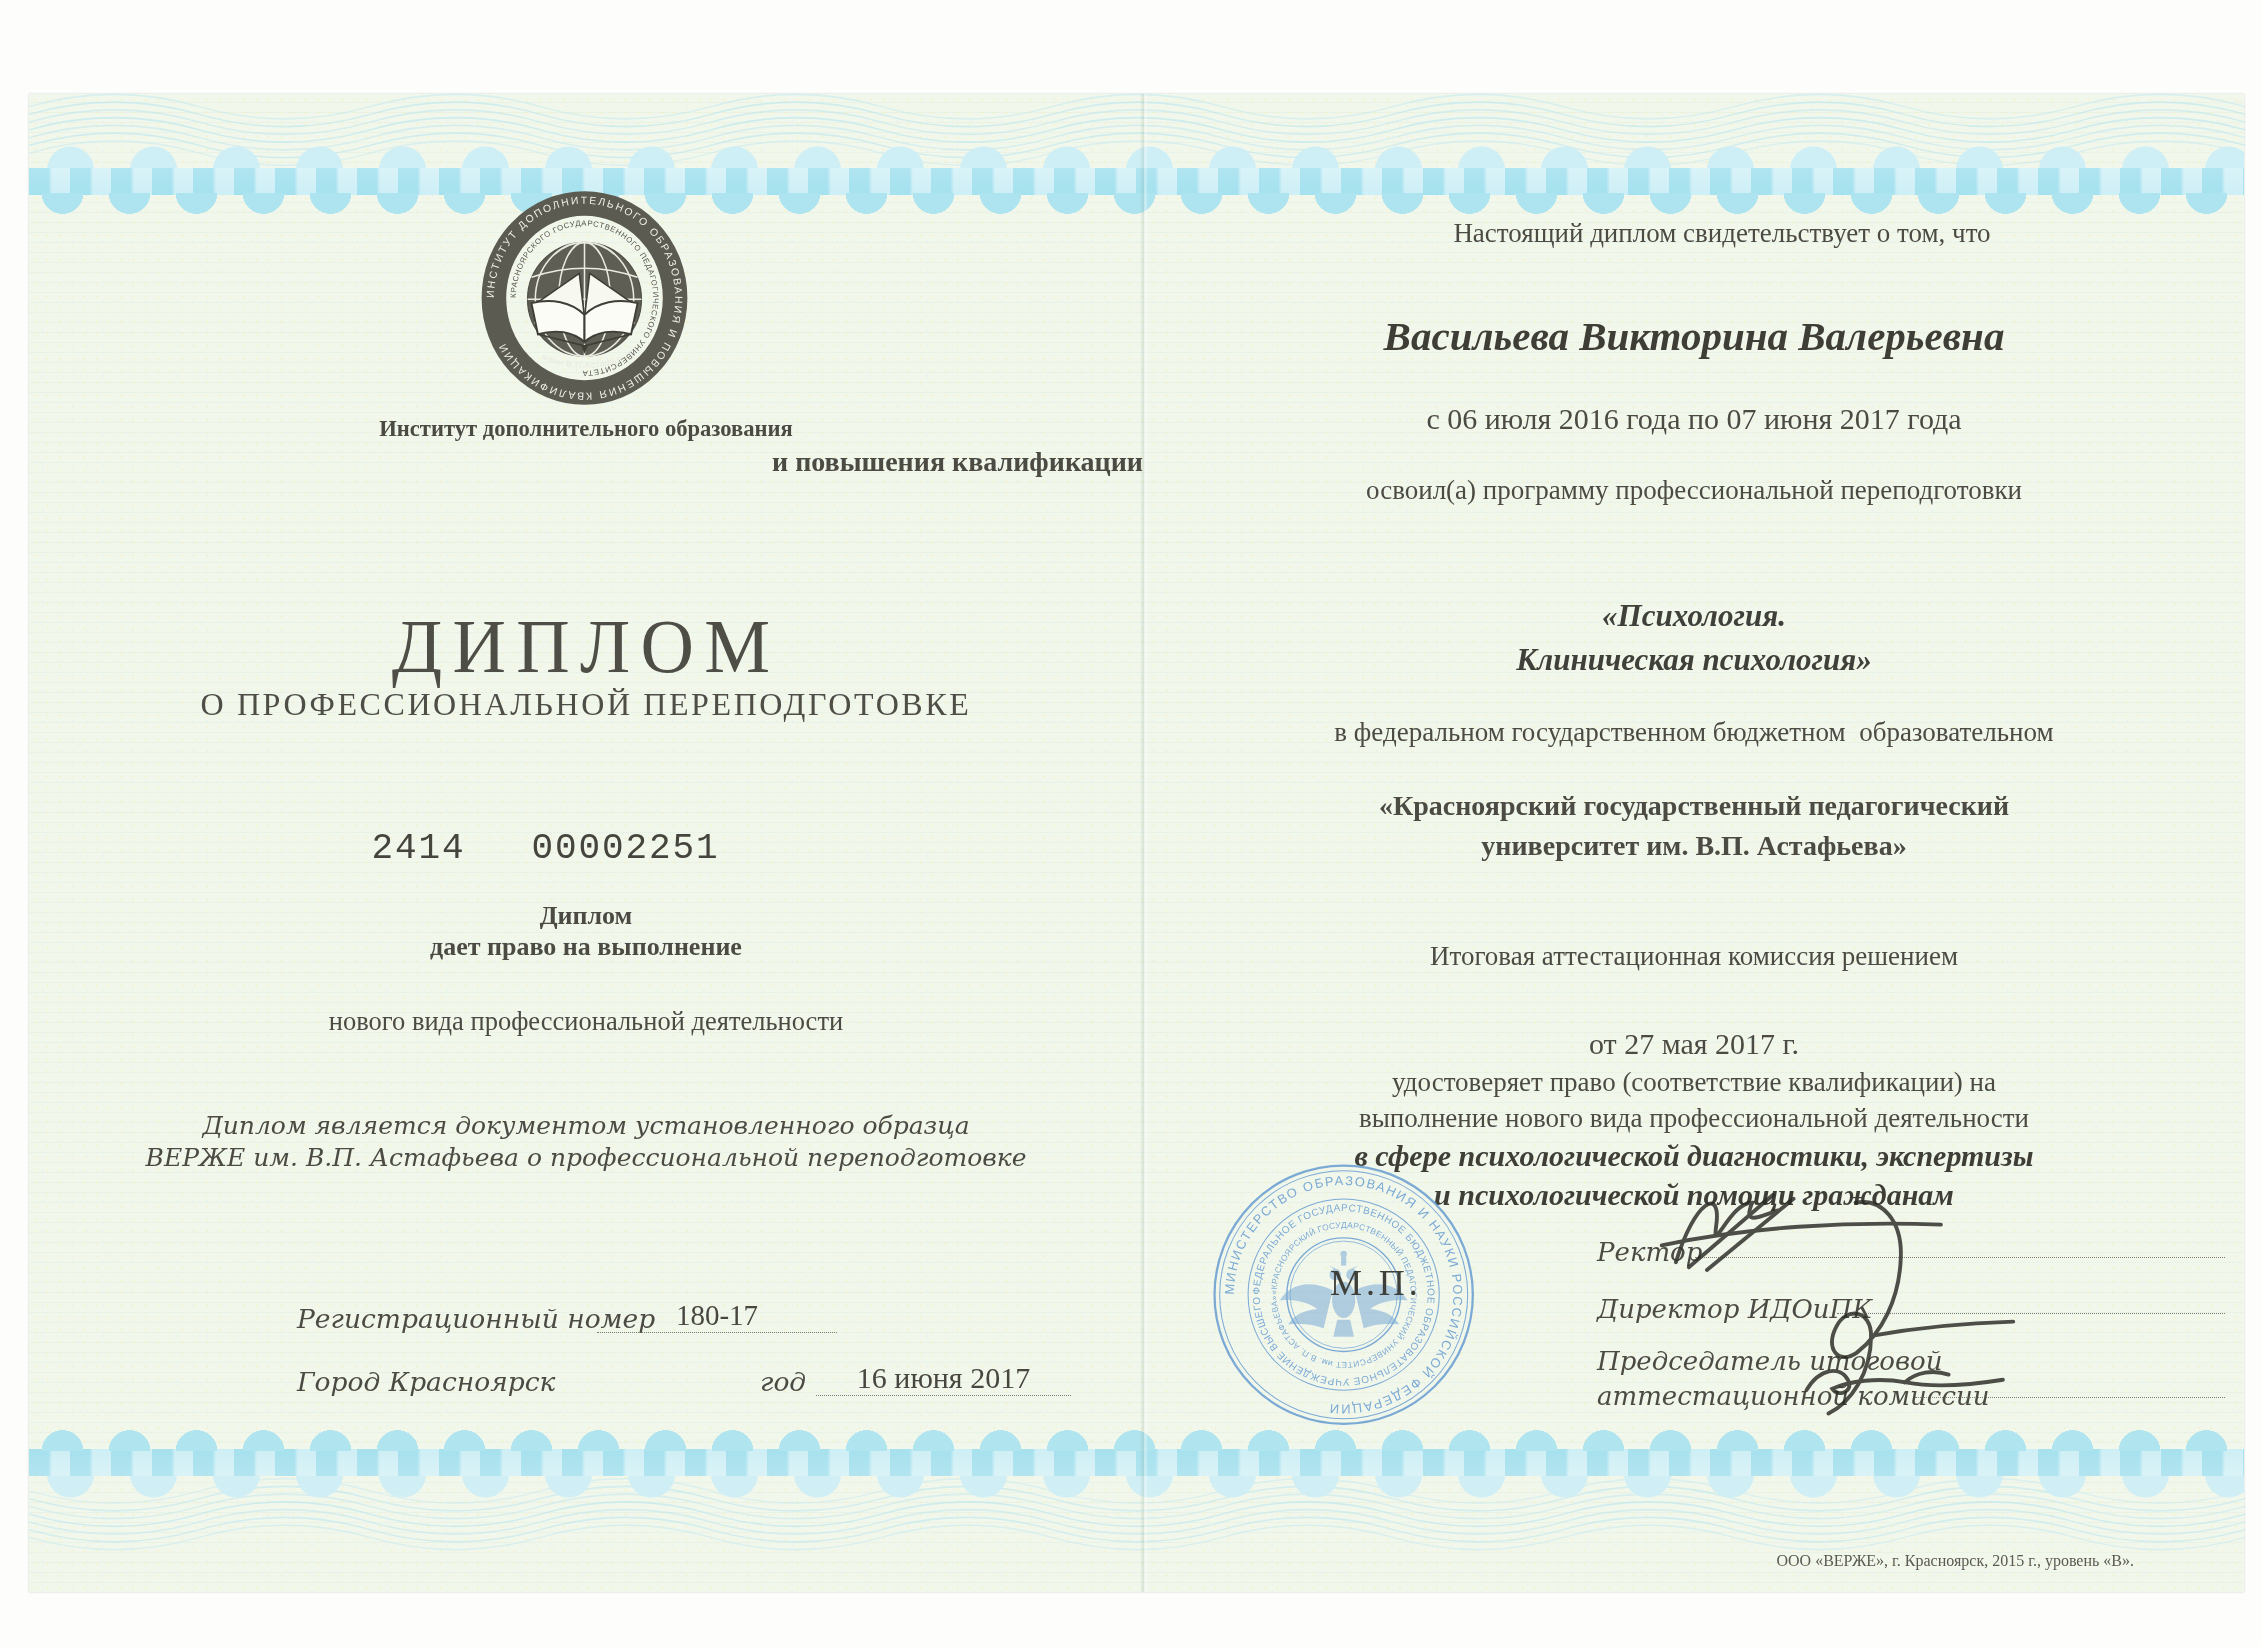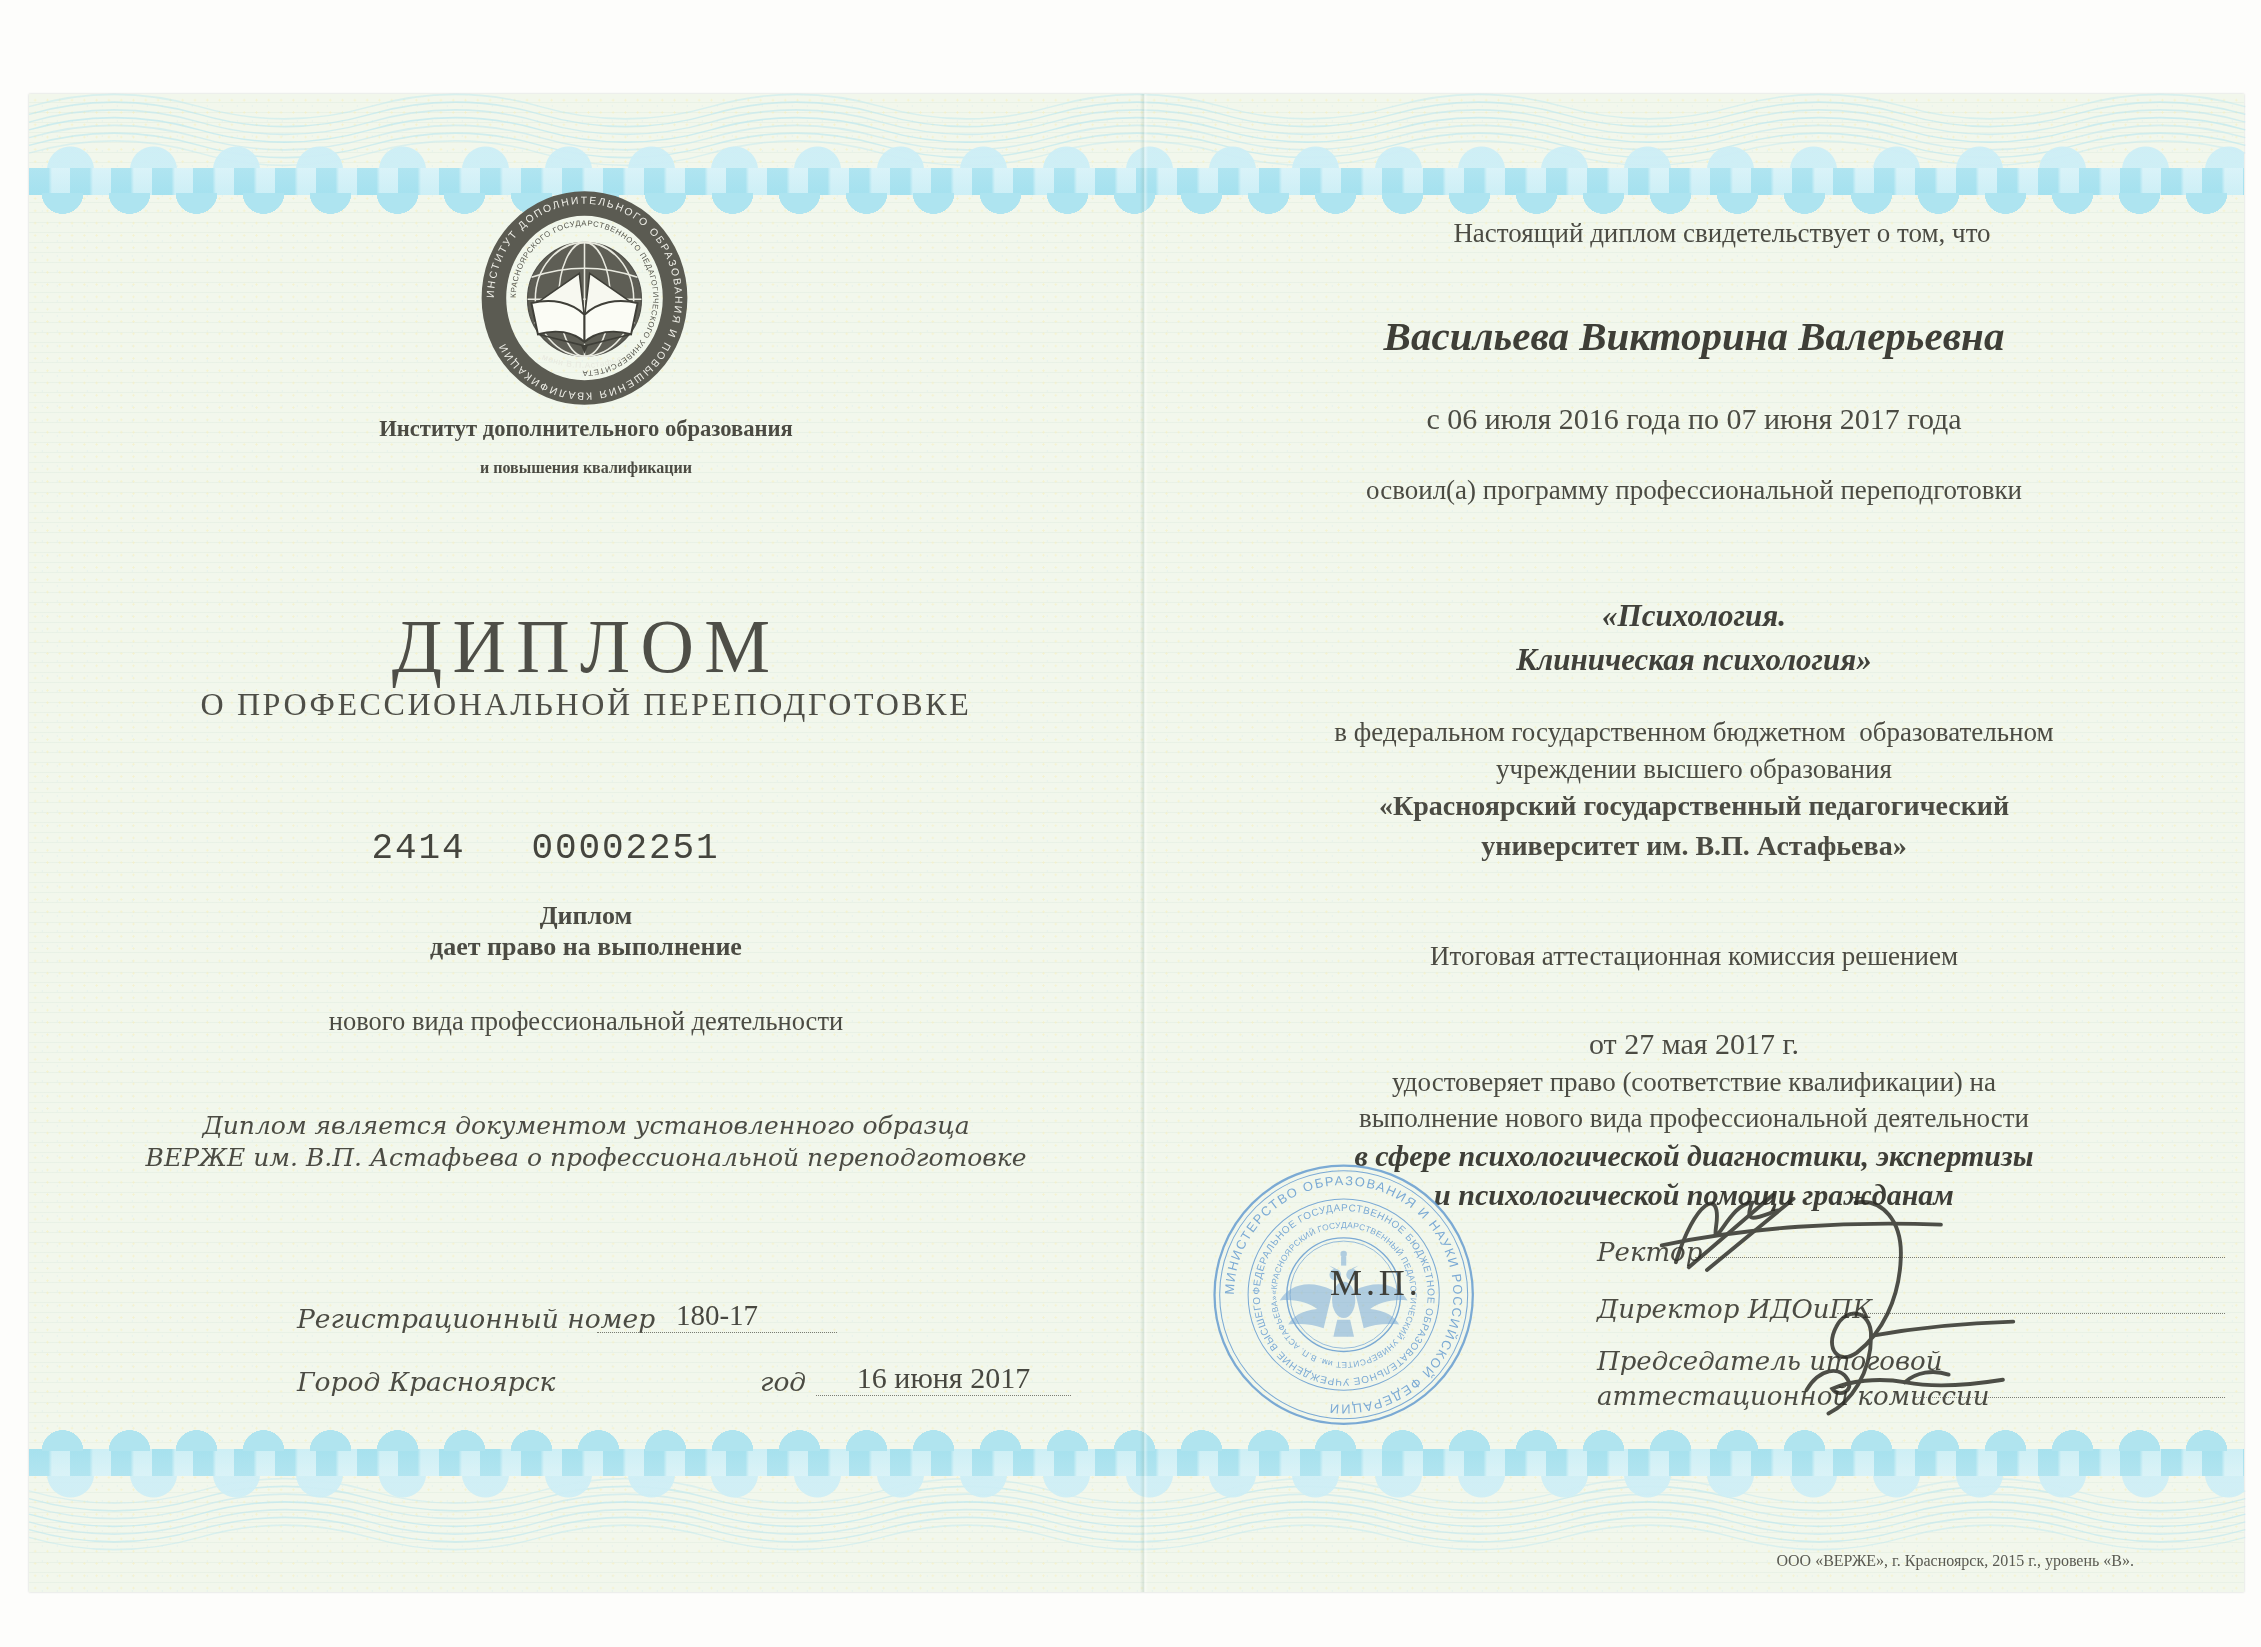--- a/index.html
+++ b/index.html
@@ -115,21 +115,21 @@
     </g>
     <text font-family="Liberation Sans,sans-serif" font-size="12" letter-spacing="1" fill="#55554c">
       <textPath href="#emb-ring2">КРАСНОЯРСКОГО ГОСУДАРСТВЕННОГО ПЕДАГОГИЧЕСКОГО УНИВЕРСИТЕТА</textPath>
     </text>
     <text font-family="Liberation Sans,sans-serif" font-size="13" letter-spacing="1" fill="#e8e9df" text-anchor="middle">
       <textPath href="#emb-cap" startOffset="50%">имени В.П.Астафьева</textPath>
     </text>
   </svg>
 
   <div class="t lc bold" style="top:322px;font-size:22.6px;">Институт дополнительного образования</div>
-  <div class="t lc bold" style="top:365px;font-size:16px;">и повышения квалификации</div>
+  <div class="t lc bold" style="top:352px;font-size:28px;text-align:right;">и повышения квалификации</div>
 
   <div class="t lc title" style="top:510px;">ДИПЛОМ</div>
   <div class="t lc subtitle" style="top:592px;">О ПРОФЕССИОНАЛЬНОЙ ПЕРЕПОДГОТОВКЕ</div>
 
   <div class="t" style="left:0;top:734px;width:1033px;display:flex;justify-content:center;gap:66px;">
     <span class="mono" style="font-size:36px;letter-spacing:1.9px;color:#45453e;">2414</span>
     <span class="mono" style="font-size:36px;letter-spacing:1.9px;color:#45453e;">00002251</span>
   </div>
 
   <div class="t lc bold" style="top:807px;font-size:26px;">Диплом</div>
@@ -150,21 +150,20 @@
 
   <div class="t rc" style="top:124px;font-size:27px;padding-left:28px;">Настоящий диплом свидетельствует о том, что</div>
   <div class="t rc bold ital" style="top:218px;font-size:41px;color:#3e3e37;">Васильева Викторина Валерьевна</div>
   <div class="t rc" style="top:308px;font-size:30px;">с 06 июля 2016 года по 07 июня 2017 года</div>
   <div class="t rc" style="top:381px;font-size:27px;">освоил(а) программу профессиональной переподготовки</div>
 
   <div class="t rc bold ital" style="top:504px;font-size:31px;color:#40403a;">«Психология.</div>
   <div class="t rc bold ital" style="top:548px;font-size:31px;color:#40403a;">Клиническая психология»</div>
 
   <div class="t rc" style="top:623px;font-size:27px;">в федеральном государственном бюджетном  образовательном</div>
-  <div class="t rc" style="top:660px;font-size:27px;">учреждении высшего образования</div>
   <div class="t rc bold" style="top:696px;font-size:28px;">«Красноярский государственный педагогический</div>
   <div class="t rc bold" style="top:736px;font-size:28px;">университет им. В.П. Астафьева»</div>
 
   <div class="t rc" style="top:847px;font-size:27px;">Итоговая аттестационная комиссия решением</div>
   <div class="t rc" style="top:933px;font-size:30px;">от 27 мая 2017 г.</div>
   <div class="t rc" style="top:973px;font-size:27px;">удостоверяет право (соответствие квалификации) на</div>
   <div class="t rc" style="top:1009px;font-size:27px;">выполнение нового вида профессиональной деятельности</div>
   <div class="t rc bold ital" style="top:1045px;font-size:30px;color:#3e3e37;">в сфере психологической диагностики, экспертизы</div>
   <div class="t rc bold ital" style="top:1084px;font-size:30px;color:#3e3e37;">и психологической помощи гражданам</div>
 

